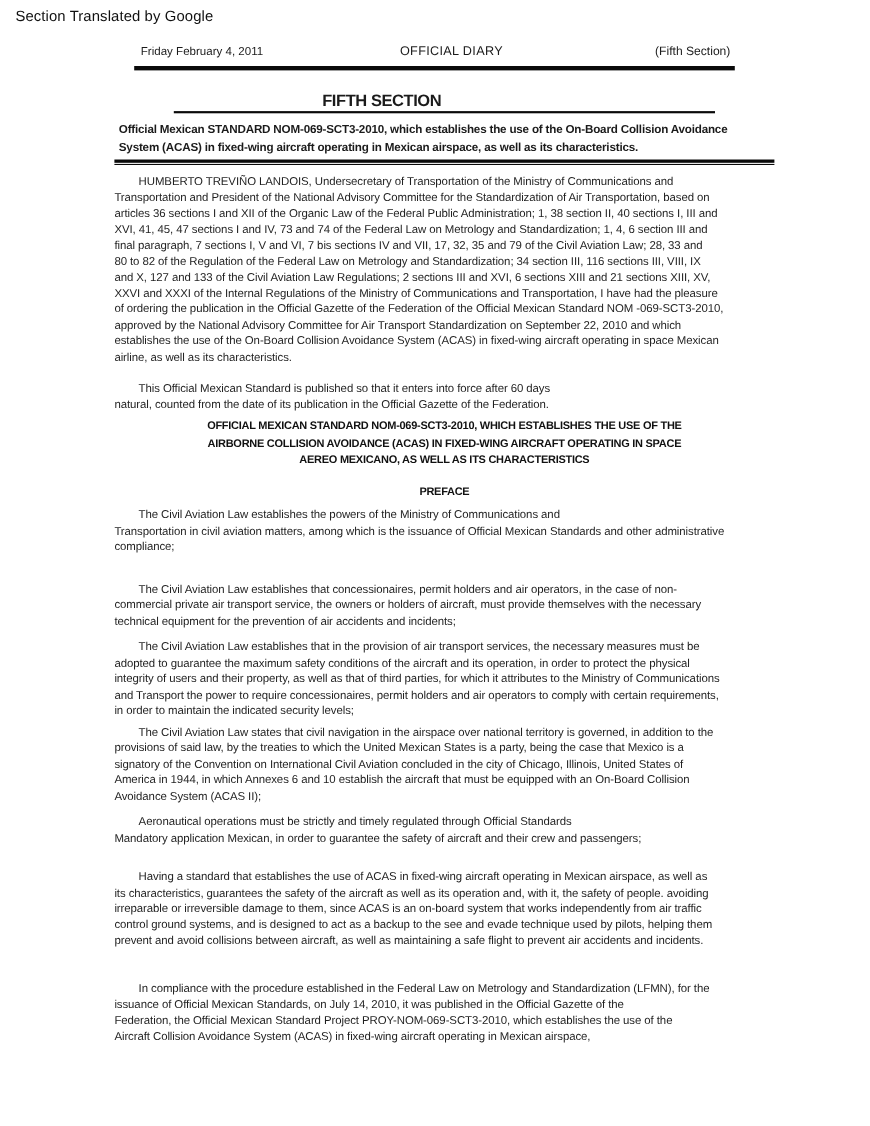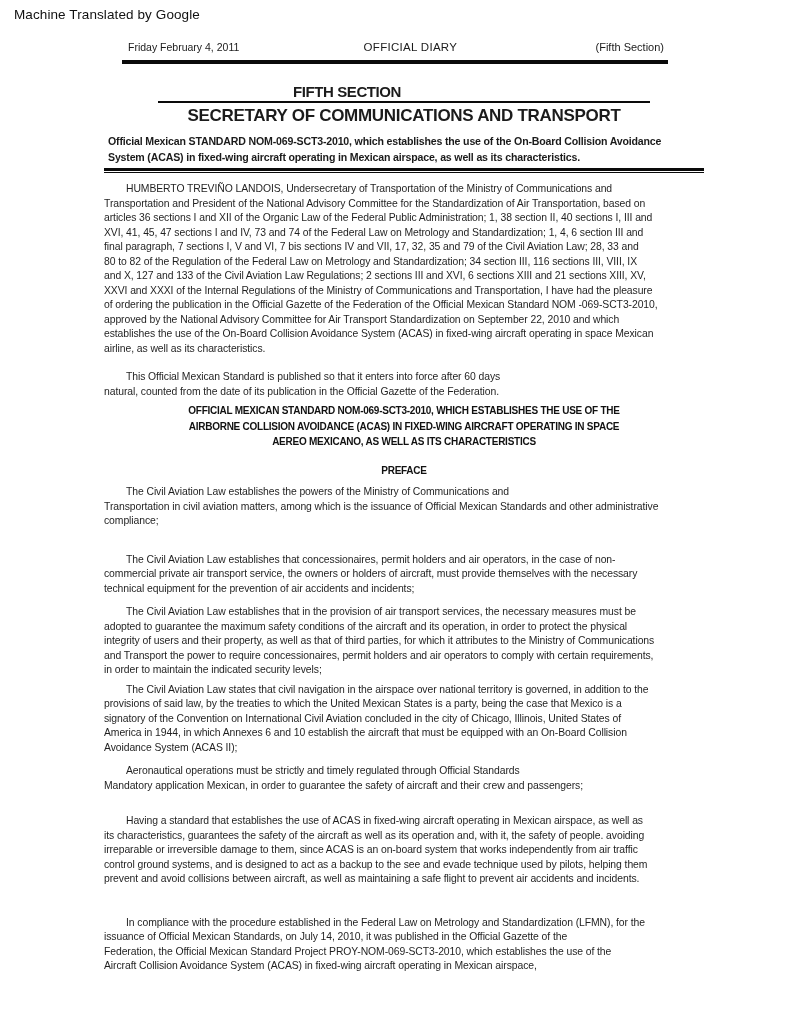--- a/index.html
+++ b/index.html
@@ -101,35 +101,34 @@
   .p-navigation { margin-top: 5px; }
   .p-aeronautical { margin-top: 9px; }
   .p-having { margin-top: 21px; }
   .p-compliance { margin-top: 29px; }
 </style>
 </head>
 <body>
 
 <div class="page">
 
-  <div class="mt-banner">Machine Translated by Google</div>
+  <div class="mt-banner">Section Translated by Google</div>
 
   <div class="masthead">
     <span class="m-date">Friday February 4, 2011</span>
     <span class="m-title">OFFICIAL DIARY</span>
     <span class="m-edition">(Fifth Section)</span>
   </div>
 
   <div class="content">
 
     <div class="section-title-wrap">
       <div class="section-title">FIFTH SECTION</div>
     </div>
 
-    <div class="agency-title">SECRETARY OF COMMUNICATIONS AND TRANSPORT</div>
 
     <div class="standard-summary">Official Mexican STANDARD NOM-069-SCT3-2010, which establishes the use of the On-Board Collision Avoidance
 System (ACAS) in fixed-wing aircraft operating in Mexican airspace, as well as its characteristics.</div>
 
     <div class="heavy-rule"></div>
 
 
     <p class="para indent p-humberto">HUMBERTO TREVIÑO LANDOIS, Undersecretary of Transportation of the Ministry of Communications and
 Transportation and President of the National Advisory Committee for the Standardization of Air Transportation, based on
 articles 36 sections I and XII of the Organic Law of the Federal Public Administration; 1, 38 section II, 40 sections I, III and

